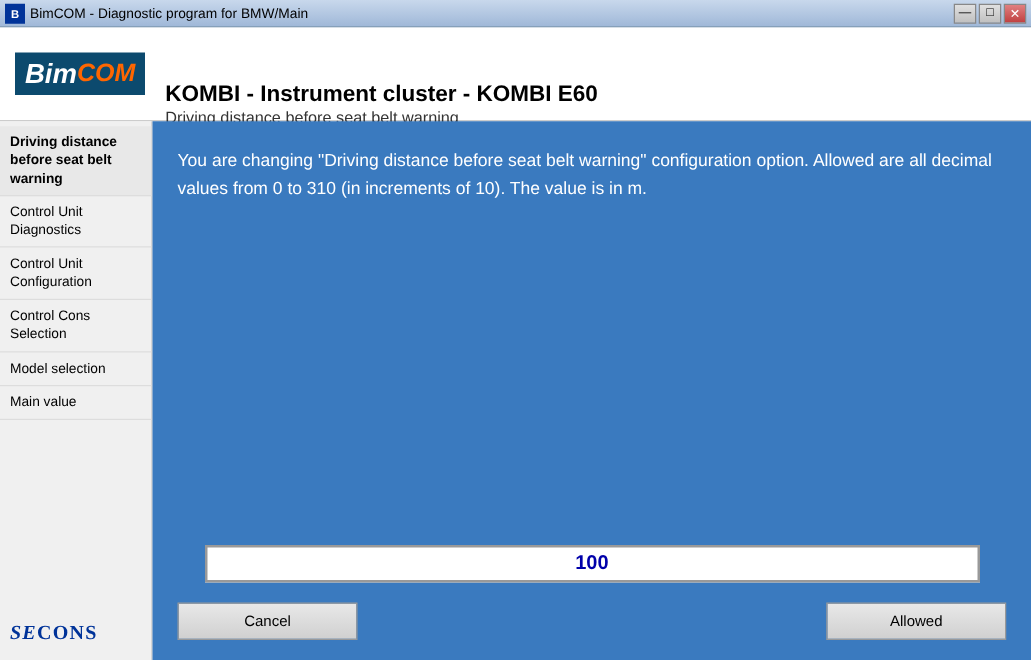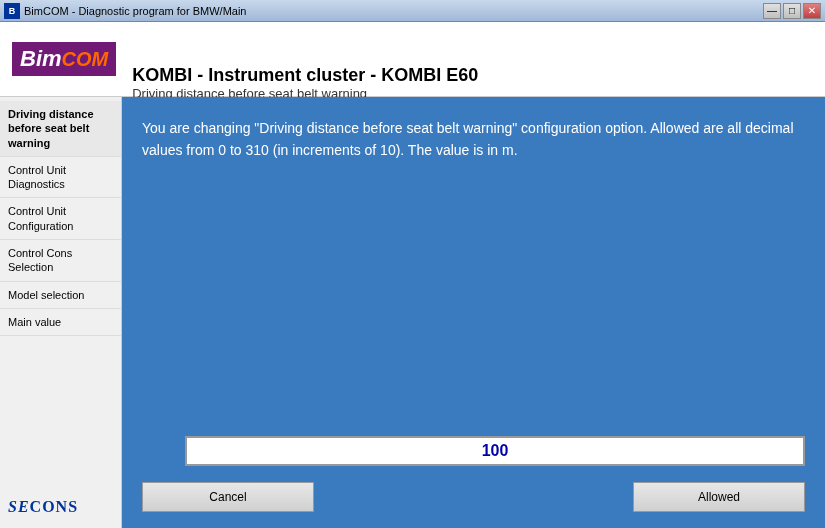--- a/index.html
+++ b/index.html
@@ -63,21 +63,21 @@
     
     .app-header {
       background: white;
       height: 75px;
       display: flex;
       align-items: center;
       padding: 8px 12px;
       border-bottom: 1px solid #ccc;
     }
     .logo-box {
-      background: #701a75;
+      background: #0c4a6e;
       padding: 4px 8px;
       display: flex;
       align-items: center;
       margin-right: 16px;
       flex-shrink: 0;
     }
     .logo-bim {
       color: white;
       font-size: 22px;
       font-weight: bold;
@@ -151,40 +151,40 @@
     }
     .content-description {
       color: white;
       font-size: 14px;
       line-height: 1.6;
     }
     .spacer { flex: 1; }
     .input-row {
       display: flex;
       align-items: center;
-      justify-content: flex-end;
+      justify-content: center;
     }
     .value-input {
       width: 620px;
       height: 30px;
       background: white;
       border: 2px solid #999;
       text-align: center;
       font-size: 16px;
       color: #0000aa;
       font-weight: bold;
       outline: none;
     }
     .button-row {
       display: flex;
       justify-content: space-between;
       align-items: center;
     }
     .action-btn {
-      width: 172px;
+      width: 144px;
       height: 30px;
       background: linear-gradient(to bottom, #e8e8e8, #d0d0d0);
       border: 1px solid #999;
       font-size: 12px;
       cursor: pointer;
       color: #000;
     }
   </style>
 </head>
 <body>

